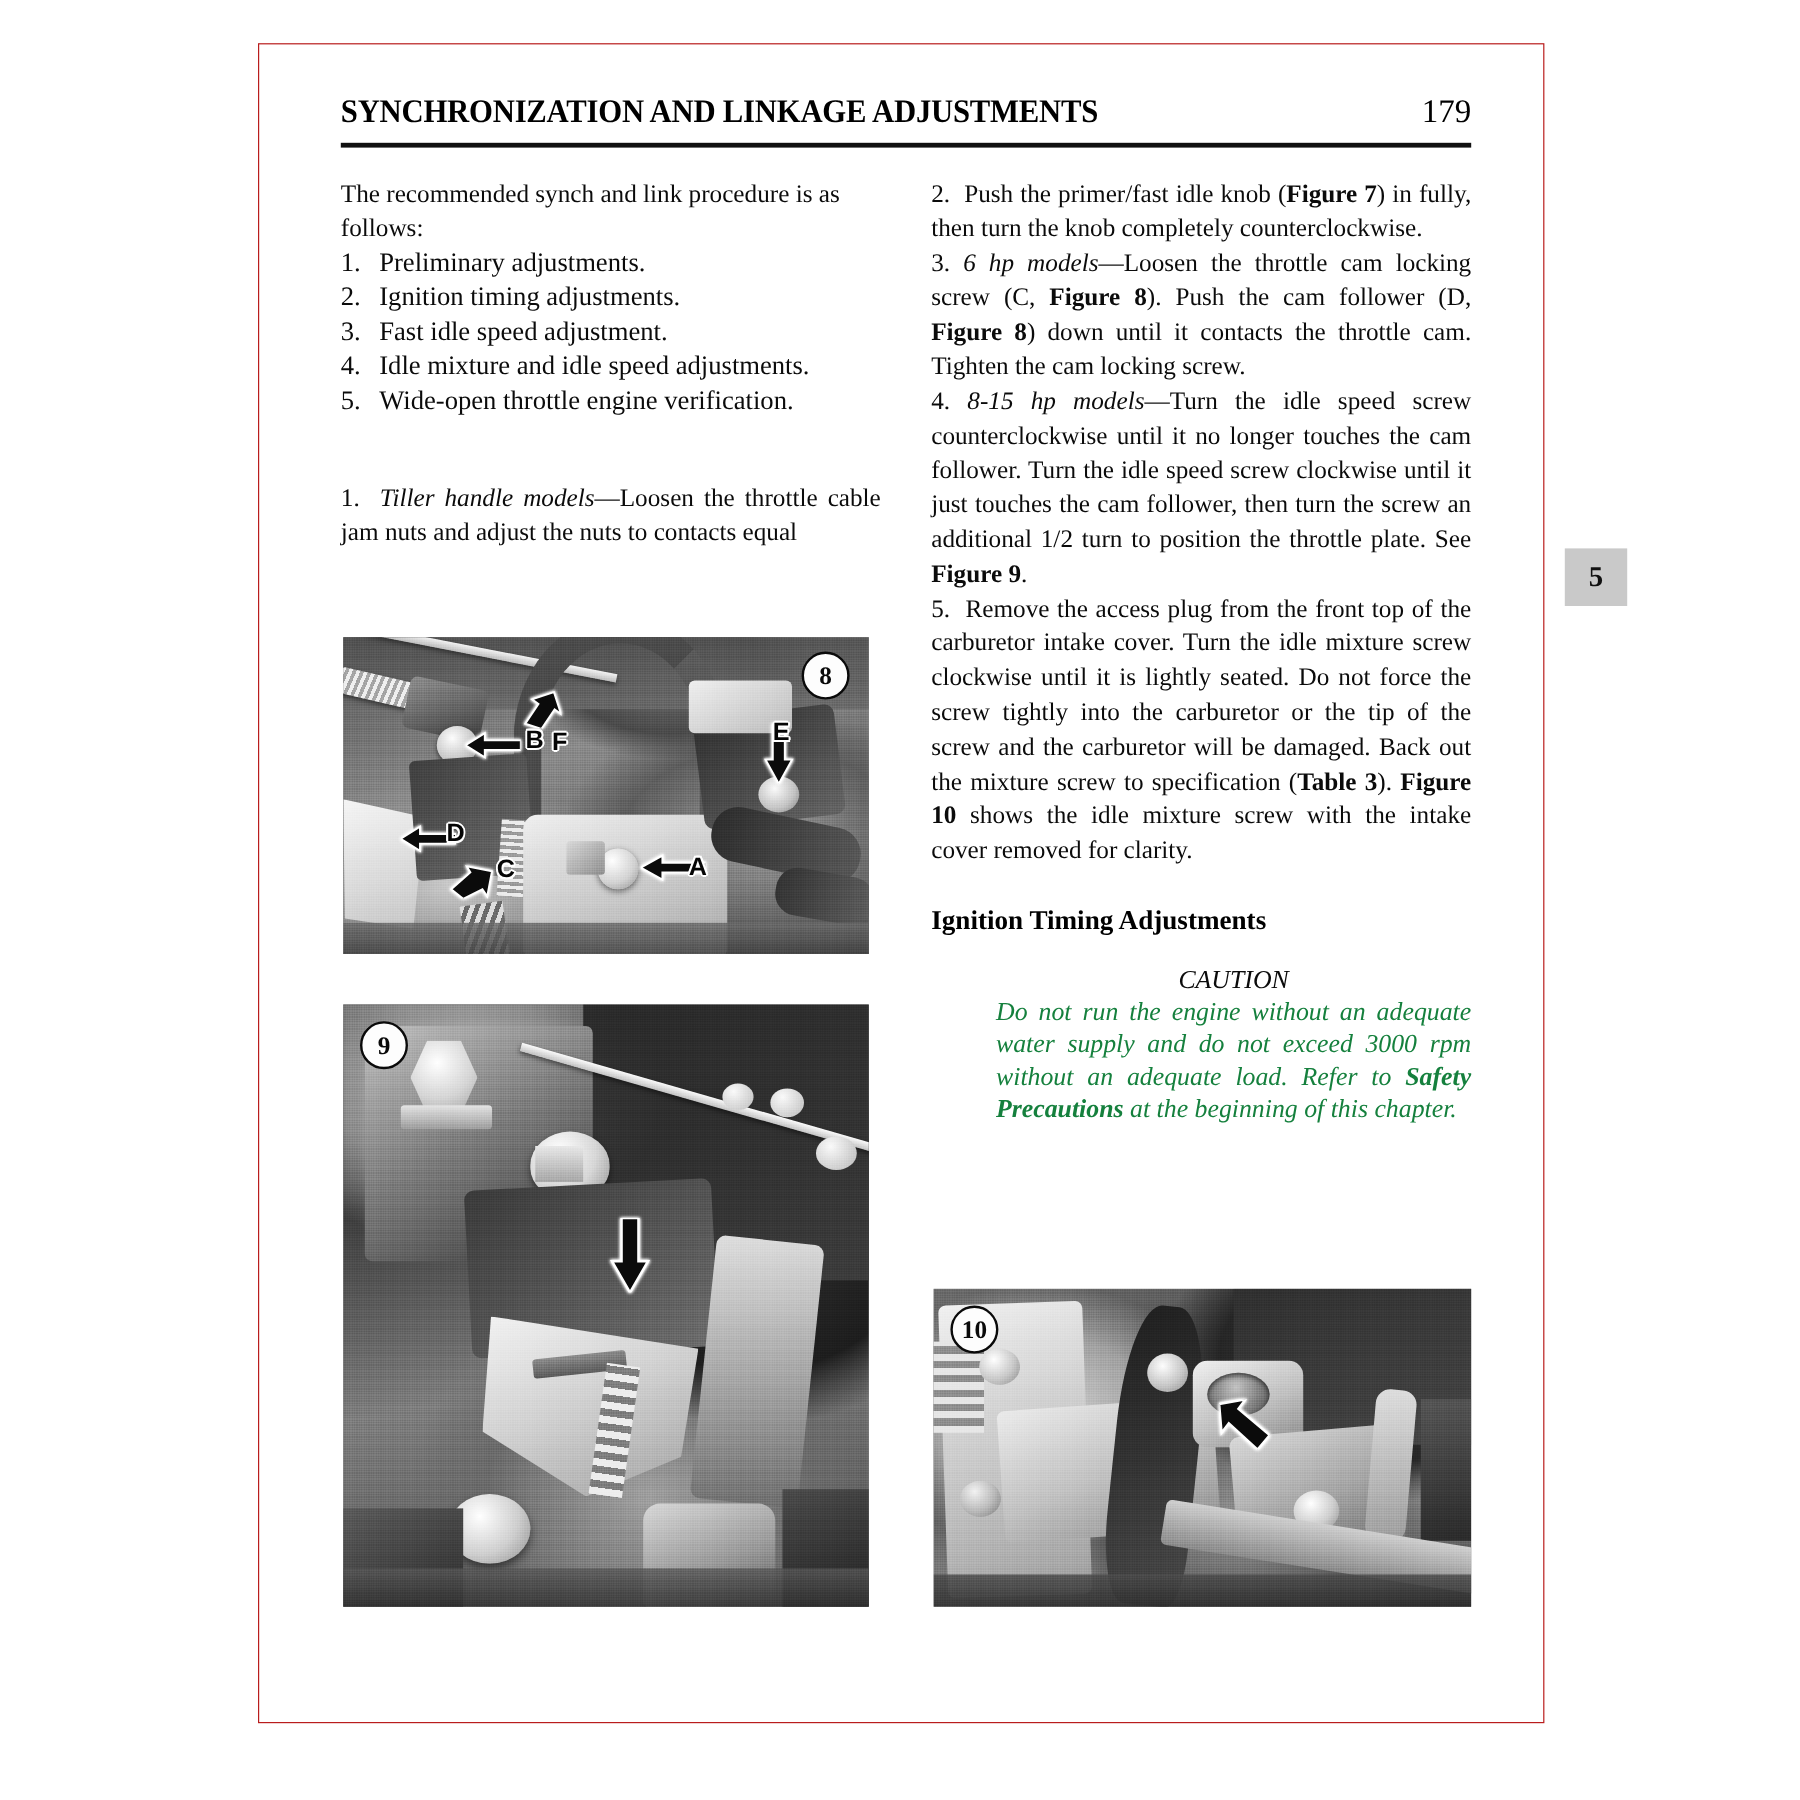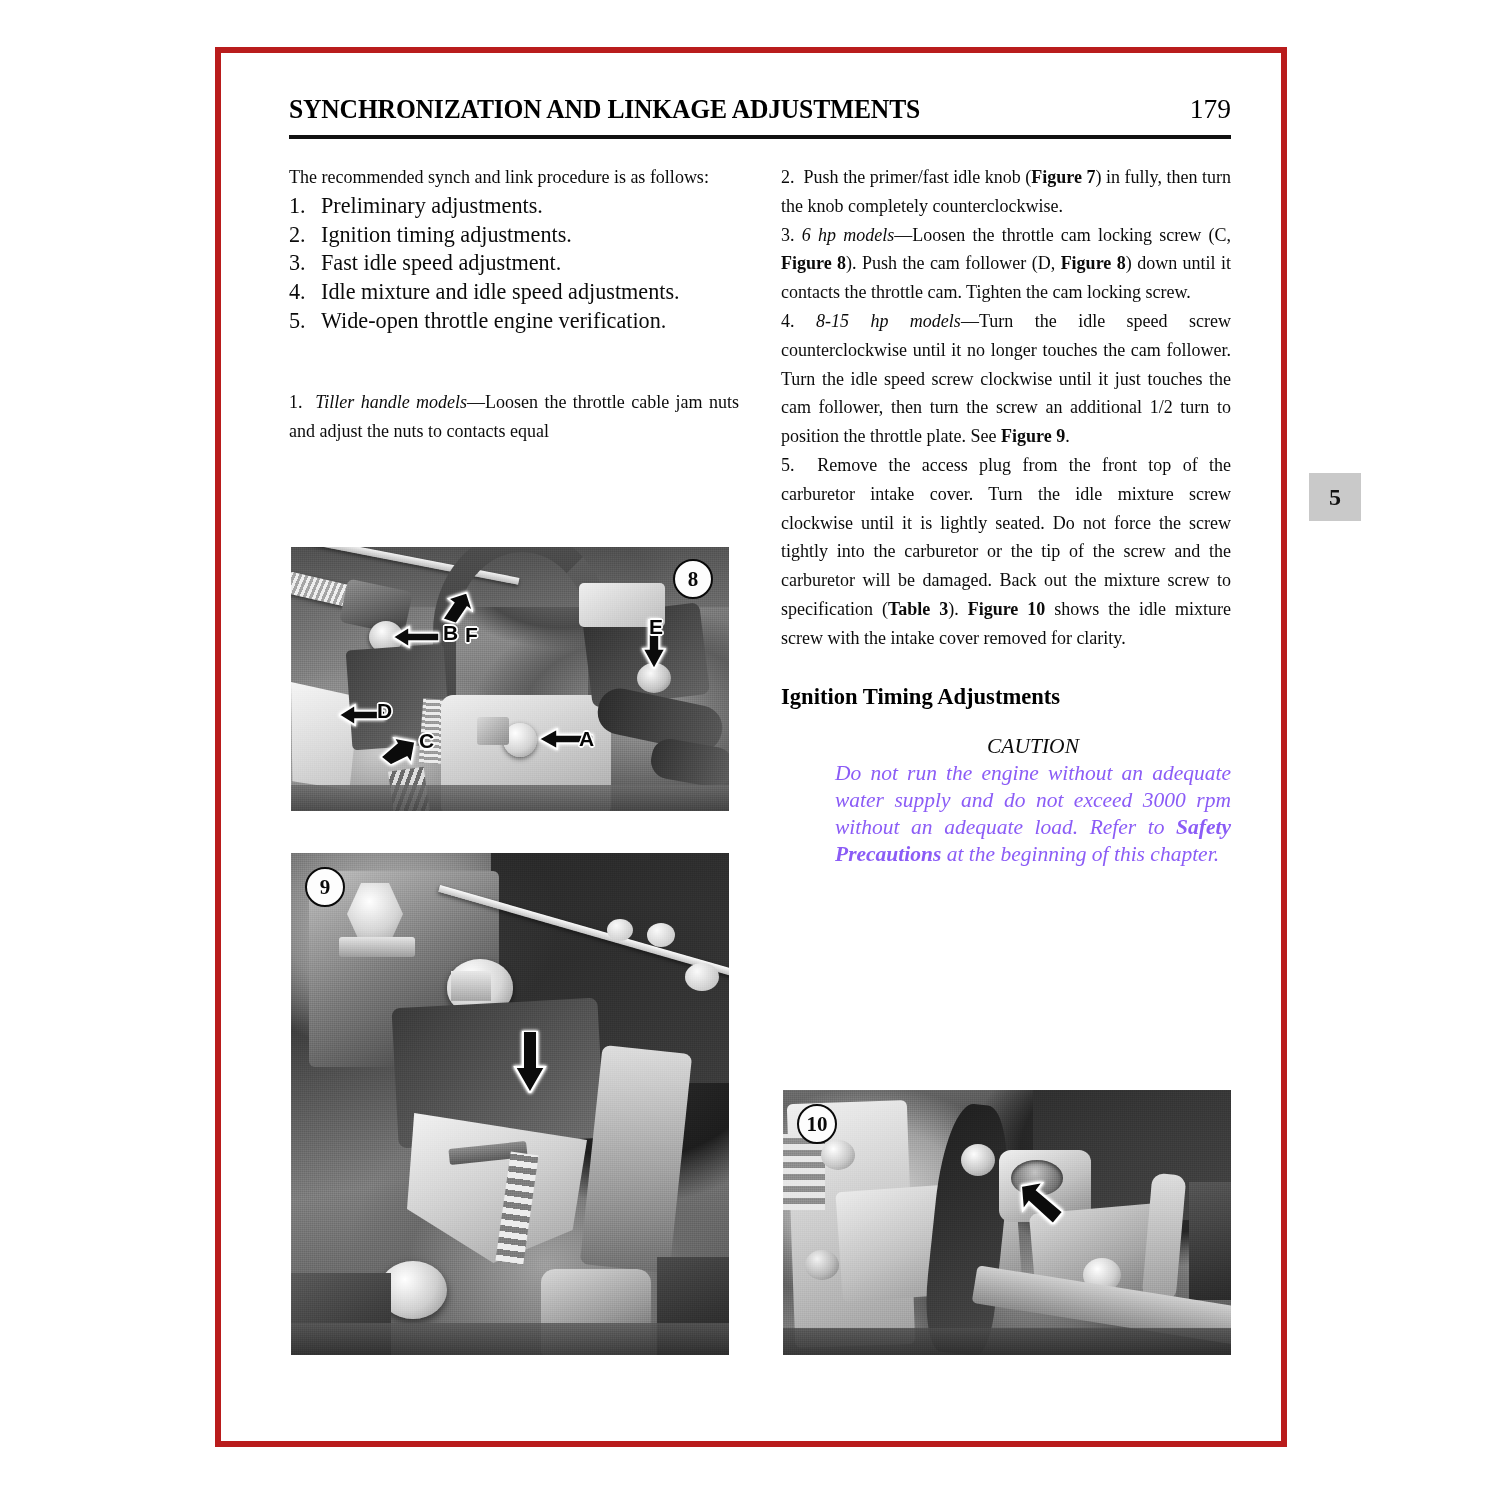--- a/index.html
+++ b/index.html
@@ -18,25 +18,25 @@
     position: relative;
     width: 1500px;
     height: 1500px;
     background: #ffffff;
   }
 
   
   .page-sheet {
     position: absolute;
     left: 215px;
-    top: 47px;
+    top: 36px;
     width: 1072px;
     height: 1400px;
     background: #ffffff;
-    border: 6px solid #b91c1c;
+    border: 1px solid #b91c1c;
     box-sizing: border-box;
   }
 
   .page-inner {
     position: absolute;
     left: 68px;
     top: 40px;
     width: 942px;
     height: 1320px;
   }
@@ -88,21 +88,21 @@
     position: absolute;
     top: 0;
     width: 450px;
   }
   .col-left  { left: 0; }
   .col-right { left: 492px; }
 
   p.body, div.body {
     margin: 0;
     font-family: "Liberation Serif", serif;
-    font-size: 18px;
+    font-size: 21px;
     line-height: 28.8px;
     text-align: justify;
     color: #0b0b0b;
     hyphens: none;
   }
   p.body.nojust { text-align: left; }
 
   .numlist {
     margin: 0;
     padding: 0;
@@ -149,21 +149,21 @@
     line-height: 27px;
     text-align: center;
     color: #0b0b0b;
   }
   .caution-text {
     font-family: "Liberation Serif", serif;
     font-style: italic;
     font-size: 21.5px;
     line-height: 27px;
     text-align: justify;
-    color: #8b5cf6;
+    color: #15803d;
   }
 
   
   .chapter-tab {
     position: absolute;
     left: 1020px;
     top: 380px;
     width: 52px;
     height: 48px;
     background: #c9c9c9;

